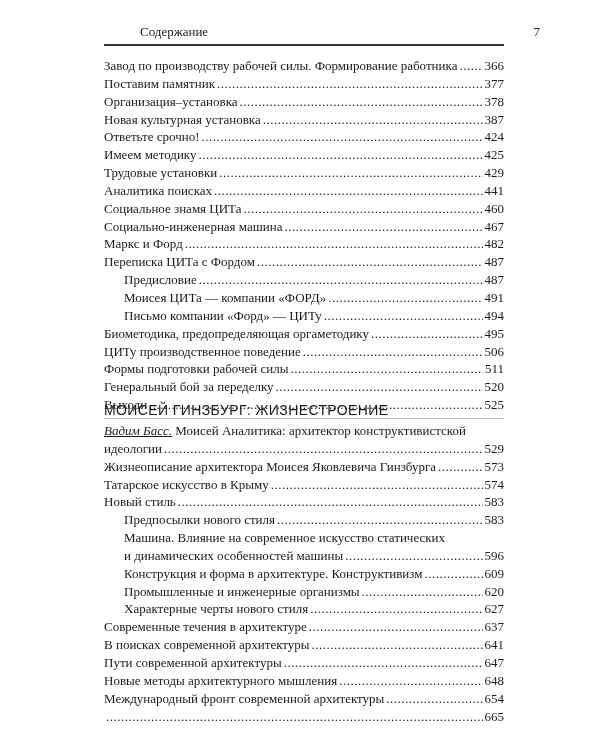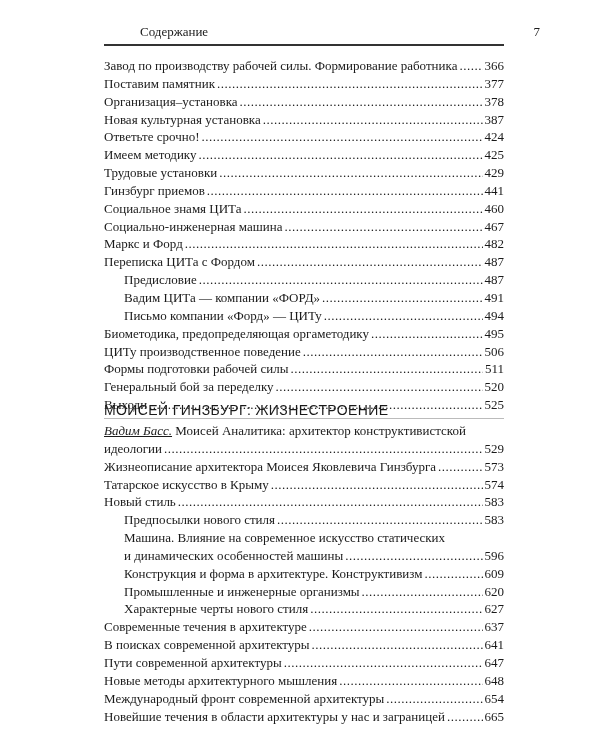--- a/index.html
+++ b/index.html
@@ -66,21 +66,21 @@
         <span class="label">Имеем методику</span>
         <span class="dots"></span>
         <span class="page-num">425</span>
       </div>
       <div class="toc-row">
         <span class="label">Трудовые установки</span>
         <span class="dots"></span>
         <span class="page-num">429</span>
       </div>
       <div class="toc-row">
-        <span class="label">Гинзбург приемов</span>
+        <span class="label">Аналитика поисках</span>
         <span class="dots"></span>
         <span class="page-num">441</span>
       </div>
       <div class="toc-row">
         <span class="label">Социальное знамя ЦИТа</span>
         <span class="dots"></span>
         <span class="page-num">460</span>
       </div>
       <div class="toc-row">
         <span class="label">Социально-инженерная машина</span>
@@ -96,21 +96,21 @@
         <span class="label">Переписка ЦИТа с Фордом</span>
         <span class="dots"></span>
         <span class="page-num">487</span>
       </div>
       <div class="toc-row indent">
         <span class="label">Предисловие</span>
         <span class="dots"></span>
         <span class="page-num">487</span>
       </div>
       <div class="toc-row indent">
-        <span class="label">Вадим ЦИТа — компании «ФОРД»</span>
+        <span class="label">Моисея ЦИТа — компании «ФОРД»</span>
         <span class="dots"></span>
         <span class="page-num">491</span>
       </div>
       <div class="toc-row indent">
         <span class="label">Письмо компании «Форд» — ЦИТу</span>
         <span class="dots"></span>
         <span class="page-num">494</span>
       </div>
       <div class="toc-row">
         <span class="label">Биометодика, предопределяющая оргаметодику</span>
@@ -216,19 +216,18 @@
           <span class="label">Новые методы архитектурного мышления</span>
           <span class="dots"></span>
           <span class="page-num">648</span>
         </div>
         <div class="toc-row">
           <span class="label">Международный фронт современной архитектуры</span>
           <span class="dots"></span>
           <span class="page-num">654</span>
         </div>
         <div class="toc-row">
-          <span class="label">Новейшие течения в области архитектуры у нас и заграницей</span>
           <span class="dots"></span>
           <span class="page-num">665</span>
         </div>
       </div>
   </div>
 </div>
 
 </body></html>

